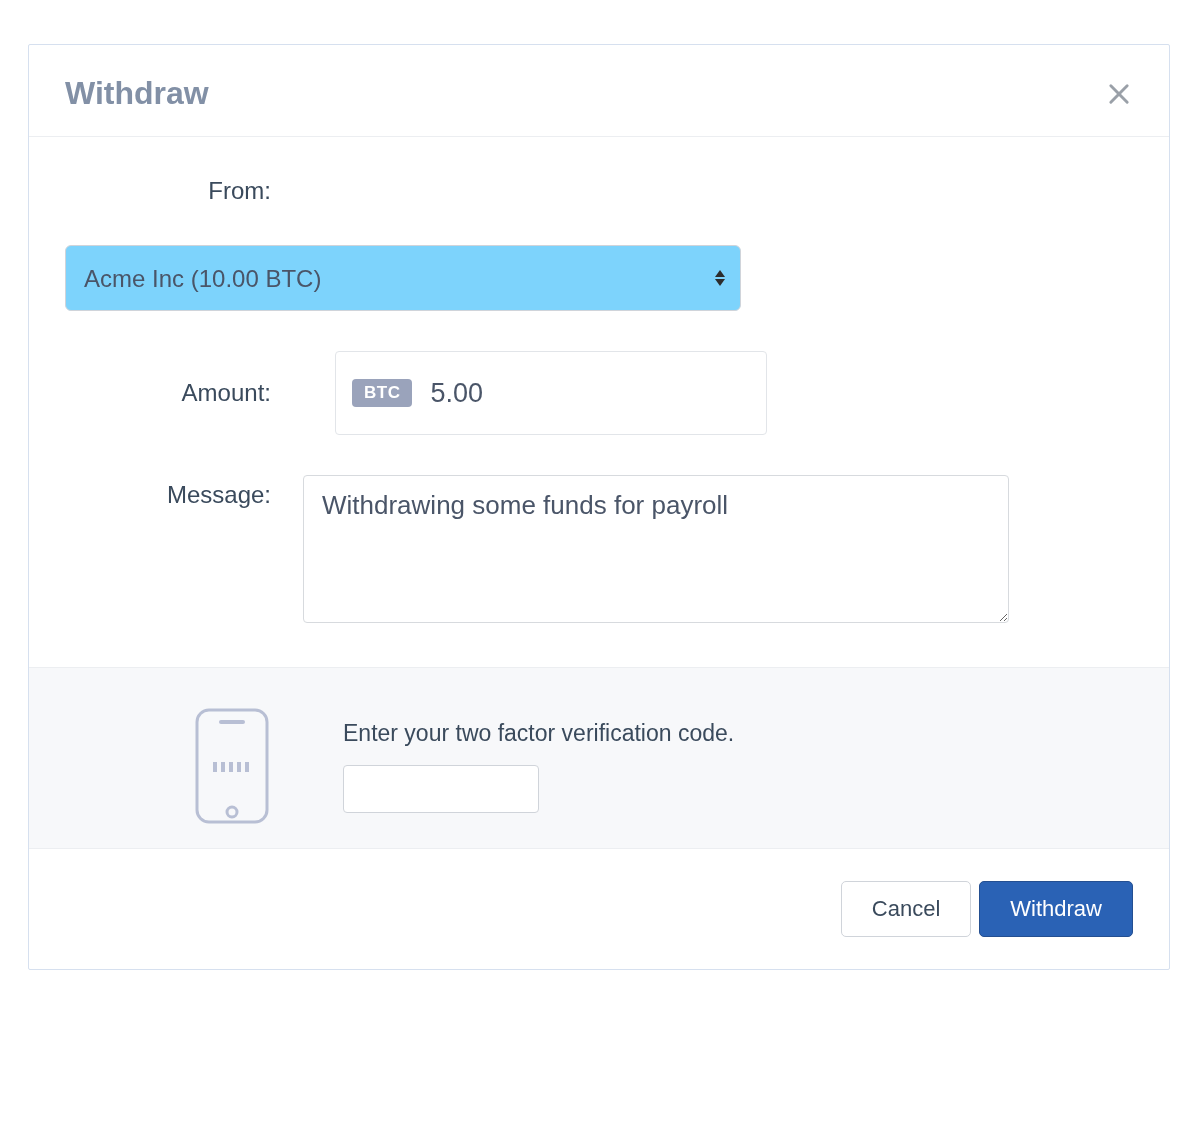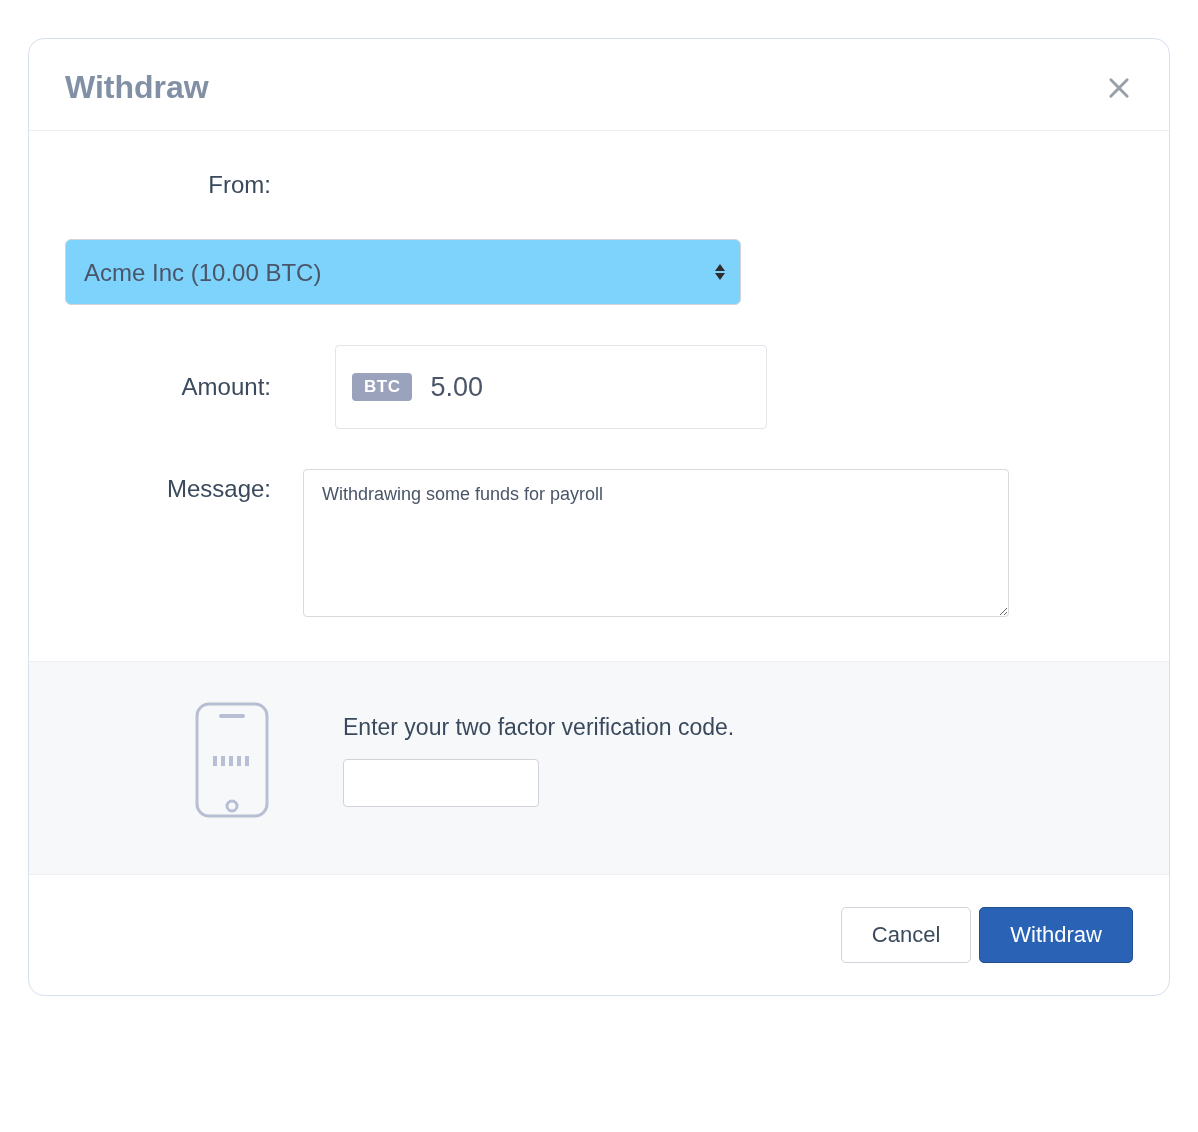--- a/index.html
+++ b/index.html
@@ -8,24 +8,24 @@
       padding: 0;
     }
     body {
       font-family: -apple-system, BlinkMacSystemFont, "Segoe UI", Helvetica, Arial, sans-serif;
       background: #ffffff;
       padding: 28px;
     }
     .modal {
       width: 100%;
       max-width: 1142px;
-      margin: 10px auto;
+      margin: 16px auto;
       background: #ffffff;
       border: 1px solid #d6e0ef;
-      border-radius: 16px;
+      border-radius: 2px;
       overflow: hidden;
     }
     .modal-header {
       display: flex;
       justify-content: space-between;
       align-items: center;
       padding: 30px 36px 24px 36px;
       border-bottom: 1px solid #eceef1;
     }
     .modal-title {
@@ -137,30 +137,30 @@
       font-family: inherit;
       background: transparent;
     }
     .message-textarea {
       width: 706px;
       max-width: 100%;
       height: 148px;
       border: 1px solid #d7dade;
       border-radius: 4px;
       padding: 14px 18px;
-      font-size: 18px;
+      font-size: 26px;
       color: #4a5568;
       font-family: inherit;
       resize: both;
     }
     .verification-section {
       background: #f7f8fa;
       border-top: 1px solid #eceef1;
       border-bottom: 1px solid #eceef1;
-      padding: 38px 36px 54px 36px;
+      padding: 38px 36px 22px 36px;
       display: flex;
       align-items: center;
       gap: 40px;
     }
     .phone-icon-wrap {
       width: 238px;
       display: flex;
       justify-content: flex-end;
       padding-right: 32px;
     }

